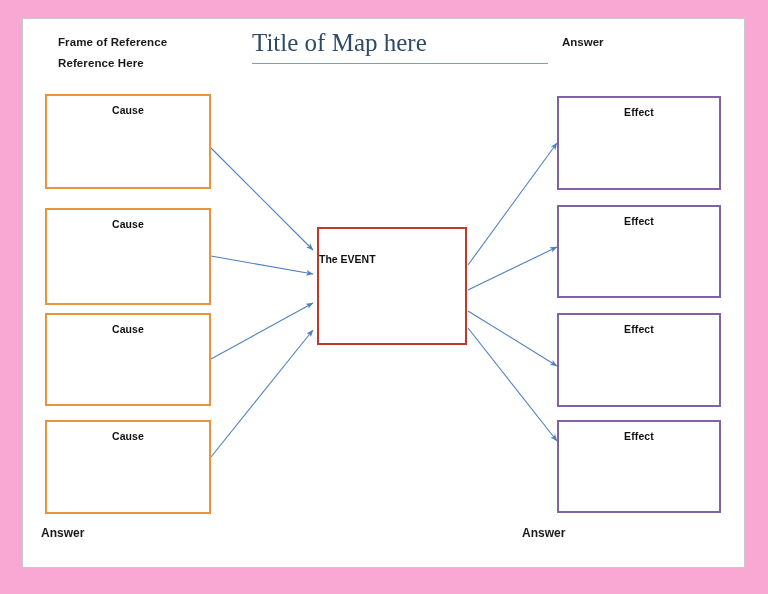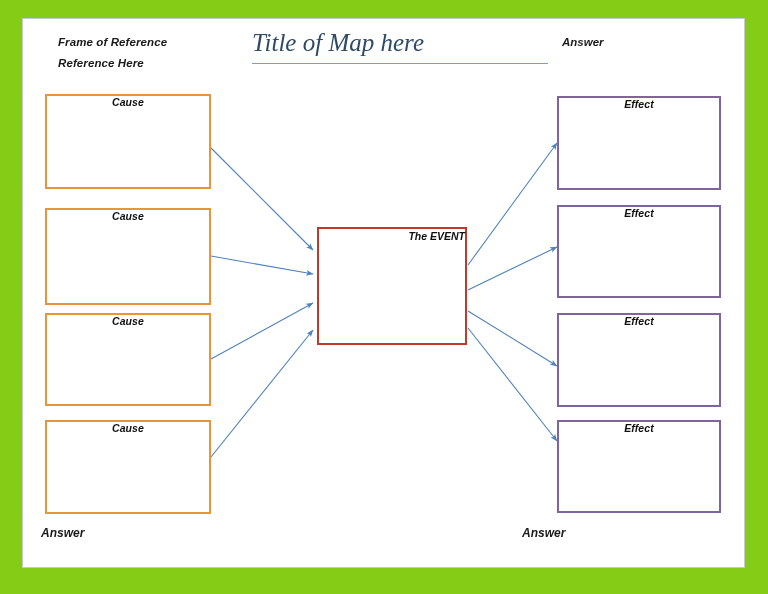--- a/index.html
+++ b/index.html
@@ -11,22 +11,21 @@
     width: 768px;
     height: 594px;
     font-family: "Liberation Sans", sans-serif;
     overflow: hidden;
   }
 
   #page {
     position: relative;
     width: 768px;
     height: 594px;
-    background: #84cc16;
-    font-style: italic;
+    background: #f9a8d4;
   }
 
   
   #doc-frame {
     position: absolute;
     left: 22px;
     top: 18px;
     width: 723px;
     height: 550px;
     border: 1px solid #c9c9c9;
@@ -109,20 +108,21 @@
     box-sizing: border-box;
     background: #ffffff;
     border-style: solid;
   }
   .node-box .node-label {
     display: block;
     text-align: center;
     font-size: 10.5px;
     font-weight: 600;
     color: #111111;
+    margin-top: 8px;
     letter-spacing: 0.1px;
   }
 
   .cause-box {
     left: 45px;
     width: 166px;
     border-width: 2px;
     border-color: #E8943A;
   }
   #cause-box-1 { top: 94px;  height: 95px; }
@@ -146,25 +146,25 @@
     left: 317px;
     top: 227px;
     width: 150px;
     height: 118px;
     box-sizing: border-box;
     background: #ffffff;
     border: 2px solid #C0392B;
   }
   #event-box .node-label {
     display: block;
-    text-align: right;
+    text-align: left;
     font-size: 10.5px;
     font-weight: 600;
     color: #111111;
-    margin-top: 1px;
+    margin-top: 24px;
   }
 </style>
 </head>
 <body>
 
 <div id="page">
 
   <div id="doc-frame"></div>
 
   <svg id="arrow-layer" viewBox="0 0 768 594" width="768" height="594" xmlns="http://www.w3.org/2000/svg">

